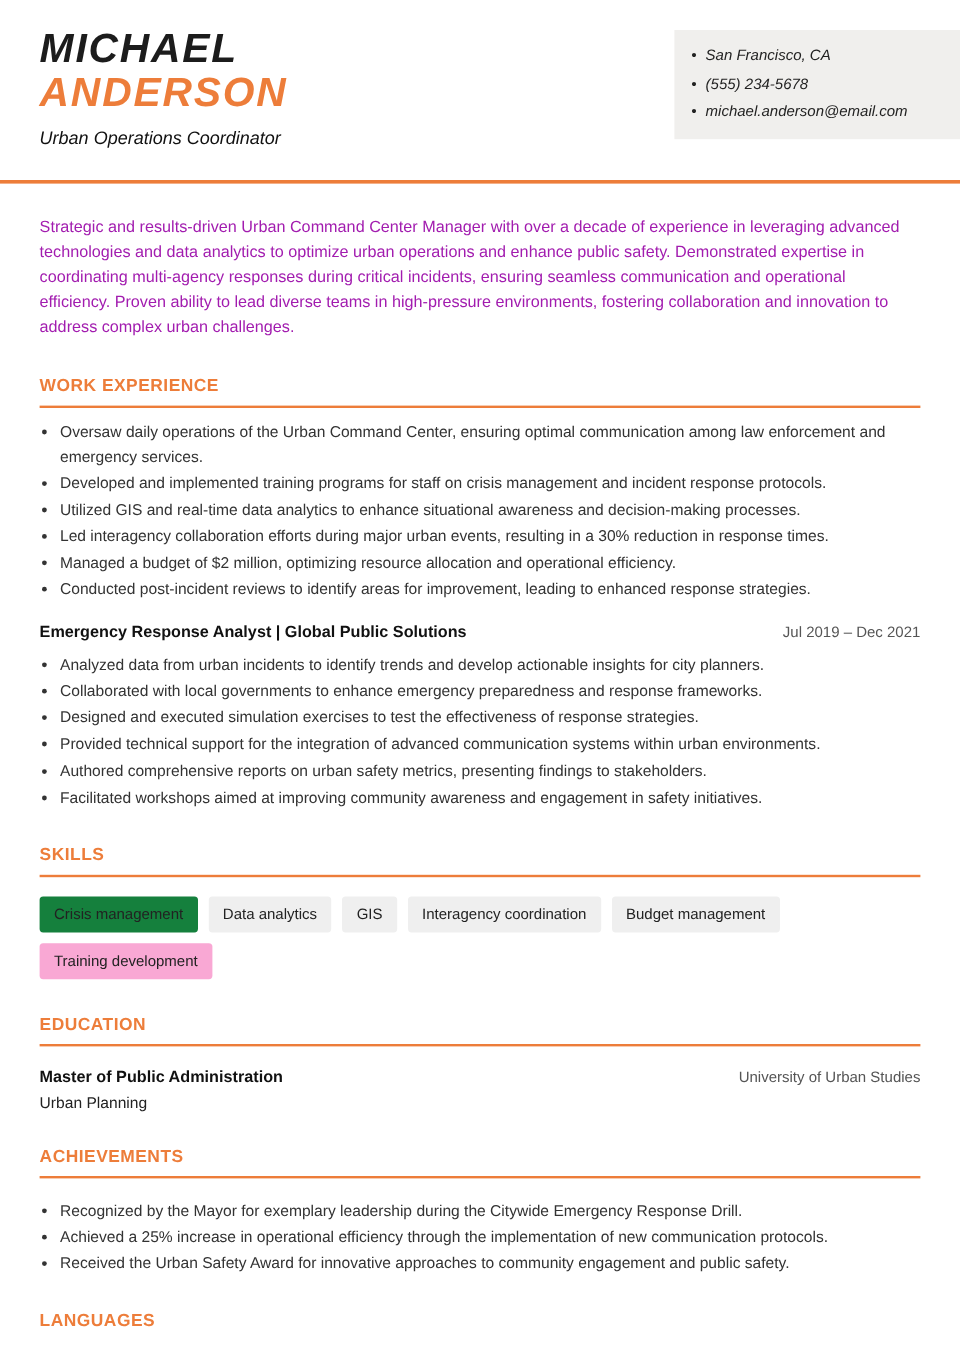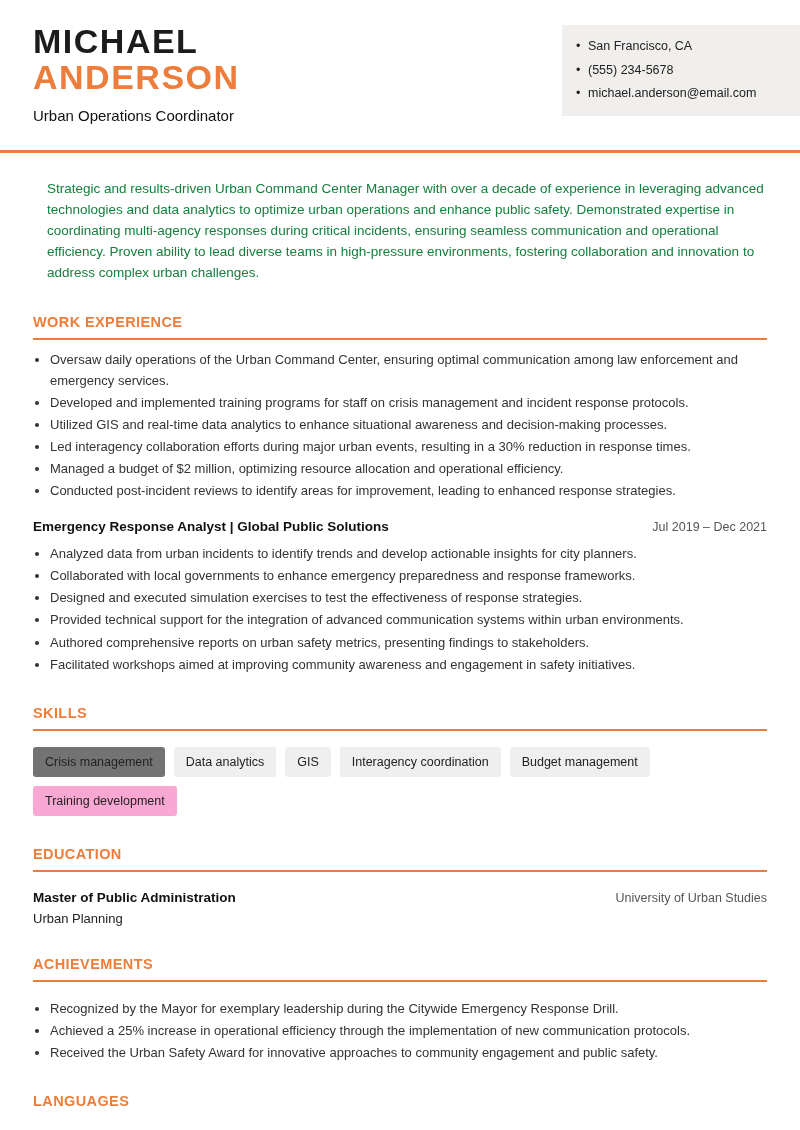--- a/index.html
+++ b/index.html
@@ -14,20 +14,21 @@
     min-height: 1130px;
     background: #fff;
     position: relative;
     padding-bottom: 40px;
   }
   
   .header {
     position: relative;
     padding: 24px 20px 0 33px;
     min-height: 113px;
+    font-style: italic;
   }
   .name h1 {
     font-size: 34px;
     font-weight: 800;
     letter-spacing: 1.5px;
     line-height: 1.05;
   }
   .name .first { display: block; color: #1c1c1c; }
   .name .last  { display: block; }
   .header-title {
@@ -58,24 +59,24 @@
     left: 0;
     color: #222;
   }
   .accent-bar {
     height: 3px;
     width: 800px;
     margin-top: 26px;
   }
   
   .summary {
-    padding: 26px 33px 0 47px;
+    padding: 26px 33px 0 33px;
     font-size: 13.5px;
     line-height: 1.55;
-    color: #15803d;
+    color: #a21caf;
   }
   section { padding: 0 33px; }
   .section-title {
     font-size: 14.5px;
     font-weight: 700;
     letter-spacing: 0.4px;
     margin-top: 30px;
   }
   .section-rule {
     height: 0;
@@ -182,21 +183,21 @@
         <li>Authored comprehensive reports on urban safety metrics, presenting findings to stakeholders.</li>
         <li>Facilitated workshops aimed at improving community awareness and engagement in safety initiatives.</li>
       </ul>
     </div>
   </section>
 
   <section>
     <h2 class="section-title accent-text" style="color: rgb(237, 125, 58);">SKILLS</h2>
     <div class="section-rule accent-border" style="border-bottom-color: rgb(237, 125, 58);"></div>
     <div class="tags">
-      <span class="tag" style="background: #737373;">Crisis management</span>
+      <span class="tag" style="background: #15803d;">Crisis management</span>
       <span class="tag" style="background: rgb(239, 239, 239);">Data analytics</span>
       <span class="tag" style="background: rgb(239, 239, 239);">GIS</span>
       <span class="tag" style="background: rgb(239, 239, 239);">Interagency coordination</span>
       <span class="tag" style="background: rgb(239, 239, 239);">Budget management</span>
       <span class="tag" style="background: #f9a8d4;">Training development</span>
     </div>
   </section>
 
   <section>
     <h2 class="section-title accent-text" style="color: rgb(237, 125, 58);">EDUCATION</h2>

